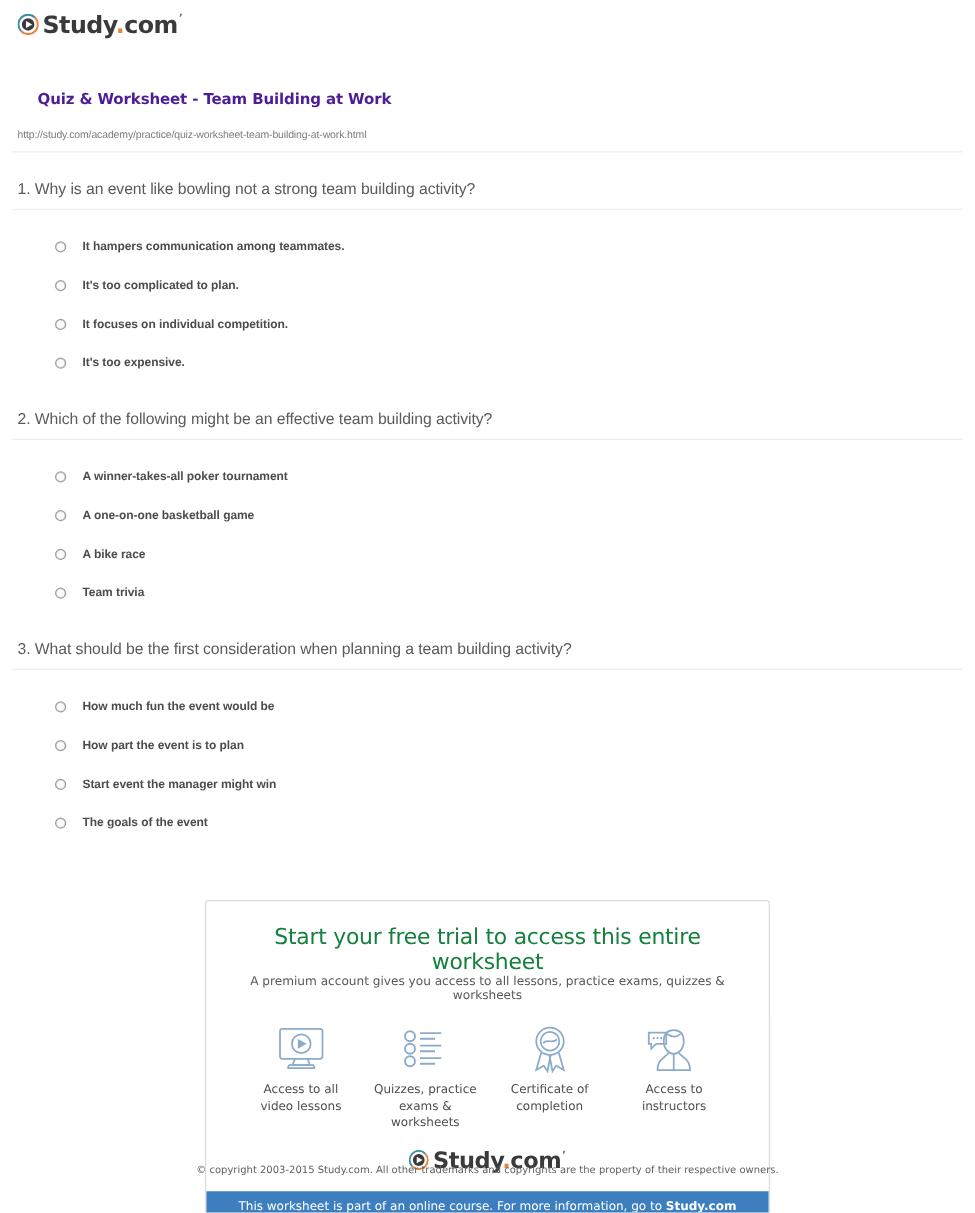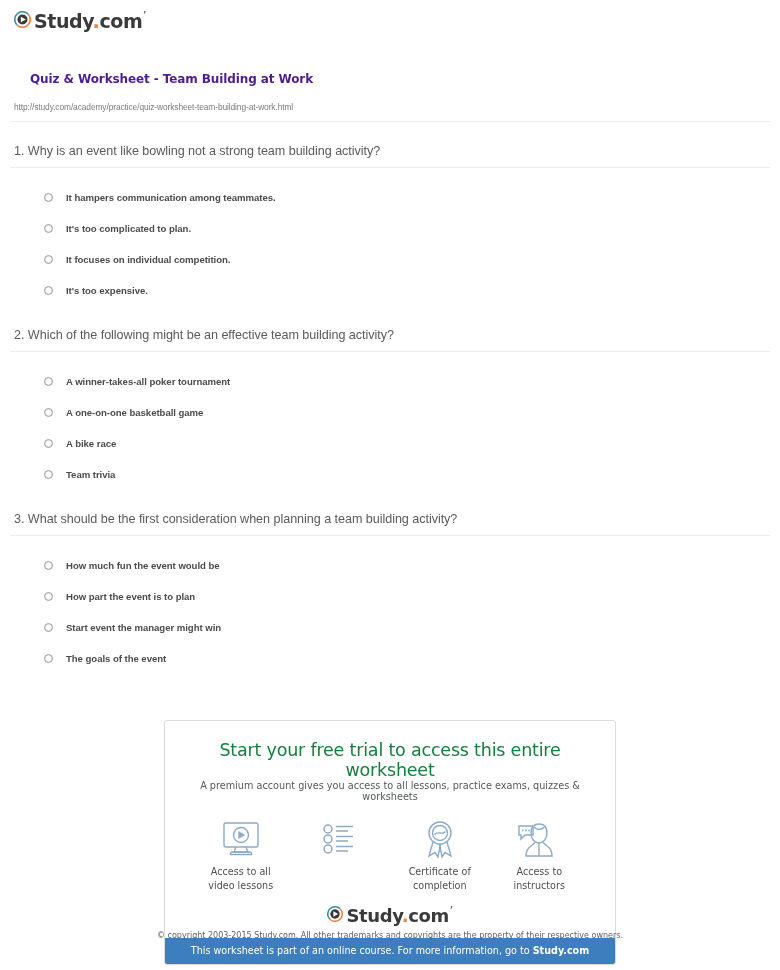--- a/index.html
+++ b/index.html
@@ -15,21 +15,20 @@
     position: relative;
   }
 
   
   .brand-bar {
     padding: 11px 0 0 14px;
     height: 40px;
   }
   .logo {
     display: inline-flex;
-    align-items: center;
     gap: 3px;
     line-height: 1;
   }
   .logo-mark { display: block; }
   .logo-word {
     font-size: 19px;
     font-weight: bold;
     letter-spacing: -0.4px;
     color: #3a3a3c;
     font-family: "DejaVu Sans", sans-serif;
@@ -312,20 +311,24 @@
           <svg width="40" height="36" viewBox="0 0 40 36">
             <g fill="none" stroke="#8cabc9" stroke-width="1.5">
               <circle cx="8" cy="8" r="4"></circle>
               <circle cx="8" cy="18" r="4"></circle>
               <circle cx="8" cy="28" r="4"></circle>
               <path d="M16 5.5 h17 M16 10 h12"></path>
               <path d="M16 15.5 h17 M16 20 h12"></path>
               <path d="M16 25.5 h17 M16 30 h12"></path>
             </g>
           </svg>
+        </div>
+        <div class="feature-label">
+          <div>Quizzes, practice</div>
+          <div>exams &amp; worksheets</div>
         </div>
       </div>
 
       <div class="feature">
         <div class="feature-icon">
           <svg width="38" height="40" viewBox="0 0 38 40">
             <g fill="none" stroke="#8cabc9" stroke-width="1.4">
               <circle cx="19" cy="14" r="11"></circle>
               <circle cx="19" cy="14" r="7.5"></circle>
               <path d="M13.5 15.5 c3 -4 8 1 11 -3"></path>

